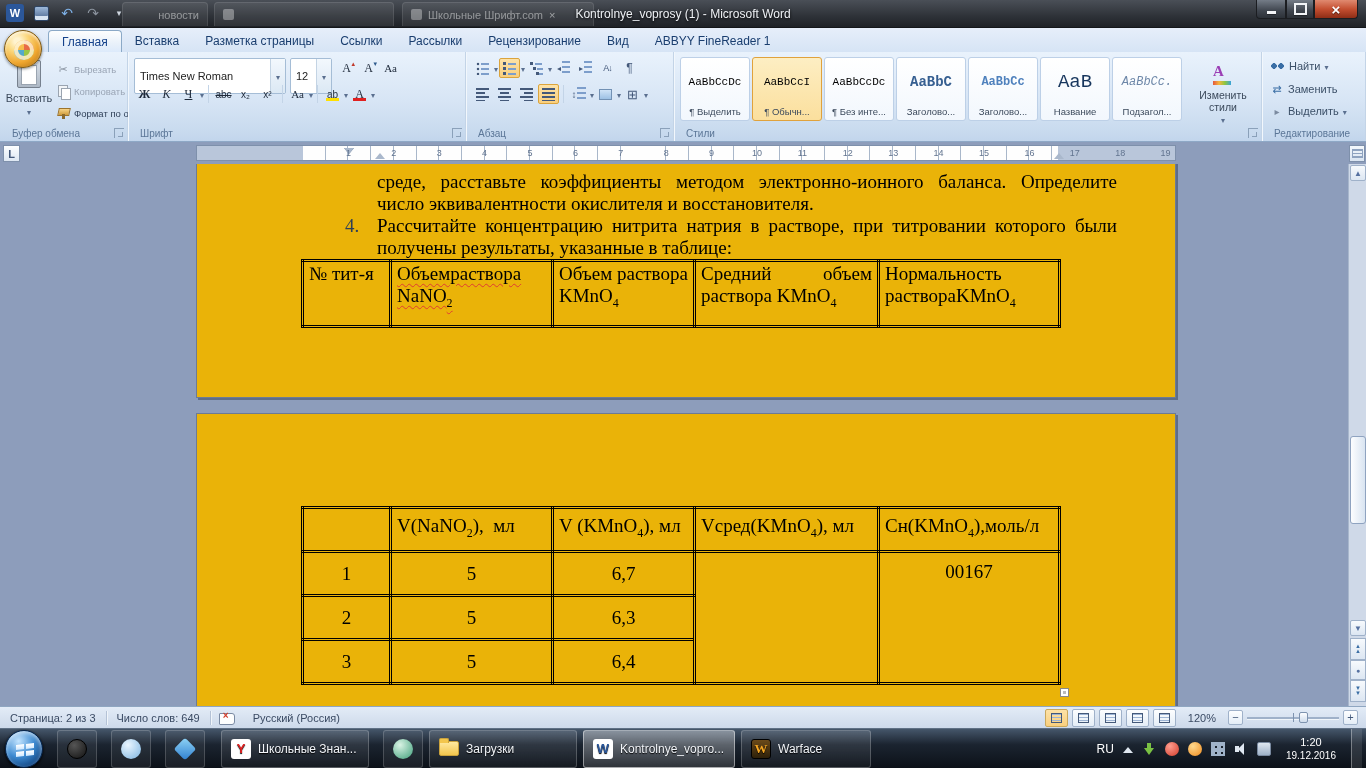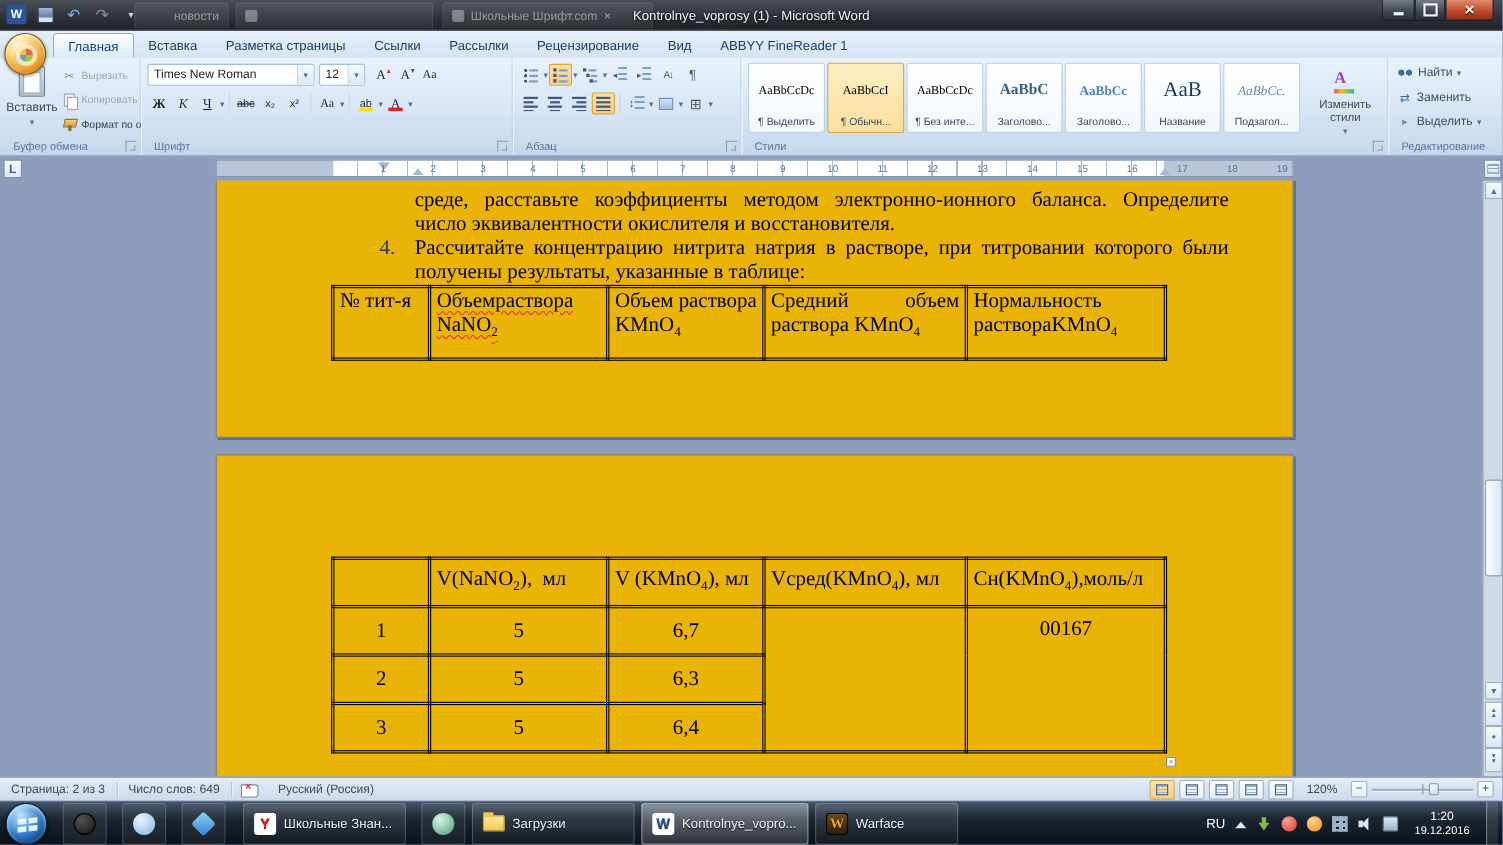--- a/index.html
+++ b/index.html
@@ -65,21 +65,21 @@
 .ic{display:inline-flex;align-items:center;justify-content:center;width:14px;height:14px;flex:0 0 auto}
 .ic-cut::before{content:"✂";font-size:11px;color:#8b95a2}
 .ic-copy{position:relative}
 .ic-copy::before{content:"";position:absolute;left:2px;top:1px;width:8px;height:10px;background:#f2f5f8;border:1px solid #9aa4b0}
 .ic-copy::after{content:"";position:absolute;left:5px;top:4px;width:8px;height:10px;background:#fff;border:1px solid #9aa4b0}
 .ic-brush{position:relative}
 .ic-brush::before{content:"";position:absolute;left:2px;top:2px;width:10px;height:6px;background:linear-gradient(#f7d487,#cf9b3a);border:1px solid #9c732b;transform:skewX(-12deg)}
 .ic-brush::after{content:"";position:absolute;left:6px;top:8px;width:3px;height:5px;background:#8a6a2f}
 
 #g-font{width:338px}
-.combo{position:absolute;top:6px;height:20px;background:#fff;border:1px solid #a5bdd6;border-radius:2px;display:flex;align-items:center}
+.combo{position:absolute;top:6px;height:36px;background:#fff;border:1px solid #a5bdd6;border-radius:2px;display:flex;align-items:center}
 .combo .cv{padding:0 5px;font-size:11px;color:#222;flex:1;white-space:nowrap;overflow:hidden}
 .combo .dbox{width:15px;height:100%;border-left:1px solid #c4d4e4;display:flex;align-items:center;justify-content:center;background:linear-gradient(#f3f8fd,#dbe8f4)}
 #fname{left:6px;width:152px}
 #fsize{left:162px;width:42px}
 .sbtn{width:21px;height:20px;display:inline-flex;align-items:center;justify-content:center;border:1px solid transparent;border-radius:2px;font-size:12px;color:#1f2a3a;position:relative}
 .sbtn.sel{background:linear-gradient(#fde2a7,#f9cf7e);border-color:#dba43c}
 .frow1{position:absolute;left:208px;top:6px;display:flex;gap:1px}
 .frow2{position:absolute;left:6px;top:32px;display:flex;gap:1px;align-items:center}
 .serif{font-family:"Liberation Serif",serif}
 .tinyup::after{content:"▴";font-size:7px;color:#c0392b;position:absolute;right:1px;top:1px}
@@ -107,21 +107,21 @@
 .i-alr{background-size:13px 2px,9px 2px,13px 2px,9px 2px;background-position:0 1px,4px 5px,0 9px,4px 13px}
 .i-alj{background-size:13px 2px,13px 2px,13px 2px,13px 2px;background-position:0 1px,0 5px,0 9px,0 13px}
 .i-lsp::before{content:"↕";font-size:10px;color:#44597a}
 .i-lspl{width:9px;height:14px;background:repeating-linear-gradient(#7d9ecb 0 2px,transparent 2px 5px)}
 .i-fill{width:13px;height:11px;background:linear-gradient(#cfe3f7,#9cc0e4);border:1px solid #7291b4}
 .i-bord::before{content:"⊞";font-size:13px;color:#44597a}
 
 #g-sty{width:588px}
 .gallery{position:absolute;left:6px;top:5px;display:flex;gap:2px}
 .sitem{width:70px;height:64px;background:linear-gradient(#fff,#f2f7fd);border:1px solid #bdd0e7;border-radius:3px;display:flex;flex-direction:column;align-items:center;justify-content:flex-end;padding-bottom:3px}
-.sitem .prev{flex:1;display:flex;align-items:center;font-family:Liberation Serif, serif;color:#000}
+.sitem .prev{flex:1;display:flex;align-items:center;font-family:Liberation Mono, monospace;color:#000}
 .sitem .slab{font-size:9.5px;color:#3c4a5c;white-space:nowrap}
 .sitem.sel{background:linear-gradient(#fdeec3,#fbdf9d);border-color:#e0a23c}
 .p1,.p2,.p3{font-size:11px}
 .p4{font-size:14px;font-weight:bold;color:#365f91!important}
 .p5{font-size:12px;font-weight:bold;color:#4f81bd!important}
 .p6{font-size:19px;color:#17365d!important}
 .p7{font-size:12px;font-style:italic;color:#6d87a8!important}
 .chgsty{position:absolute;left:516px;top:5px;width:66px;height:78px;display:flex;flex-direction:column;align-items:center;padding-top:6px;border-radius:3px}
 .chgico{width:20px;height:20px;position:relative;font-weight:bold;font-size:15px;color:#9b3fb5;font-family:"Liberation Serif",serif}
 .chgico::before{content:"A"}

